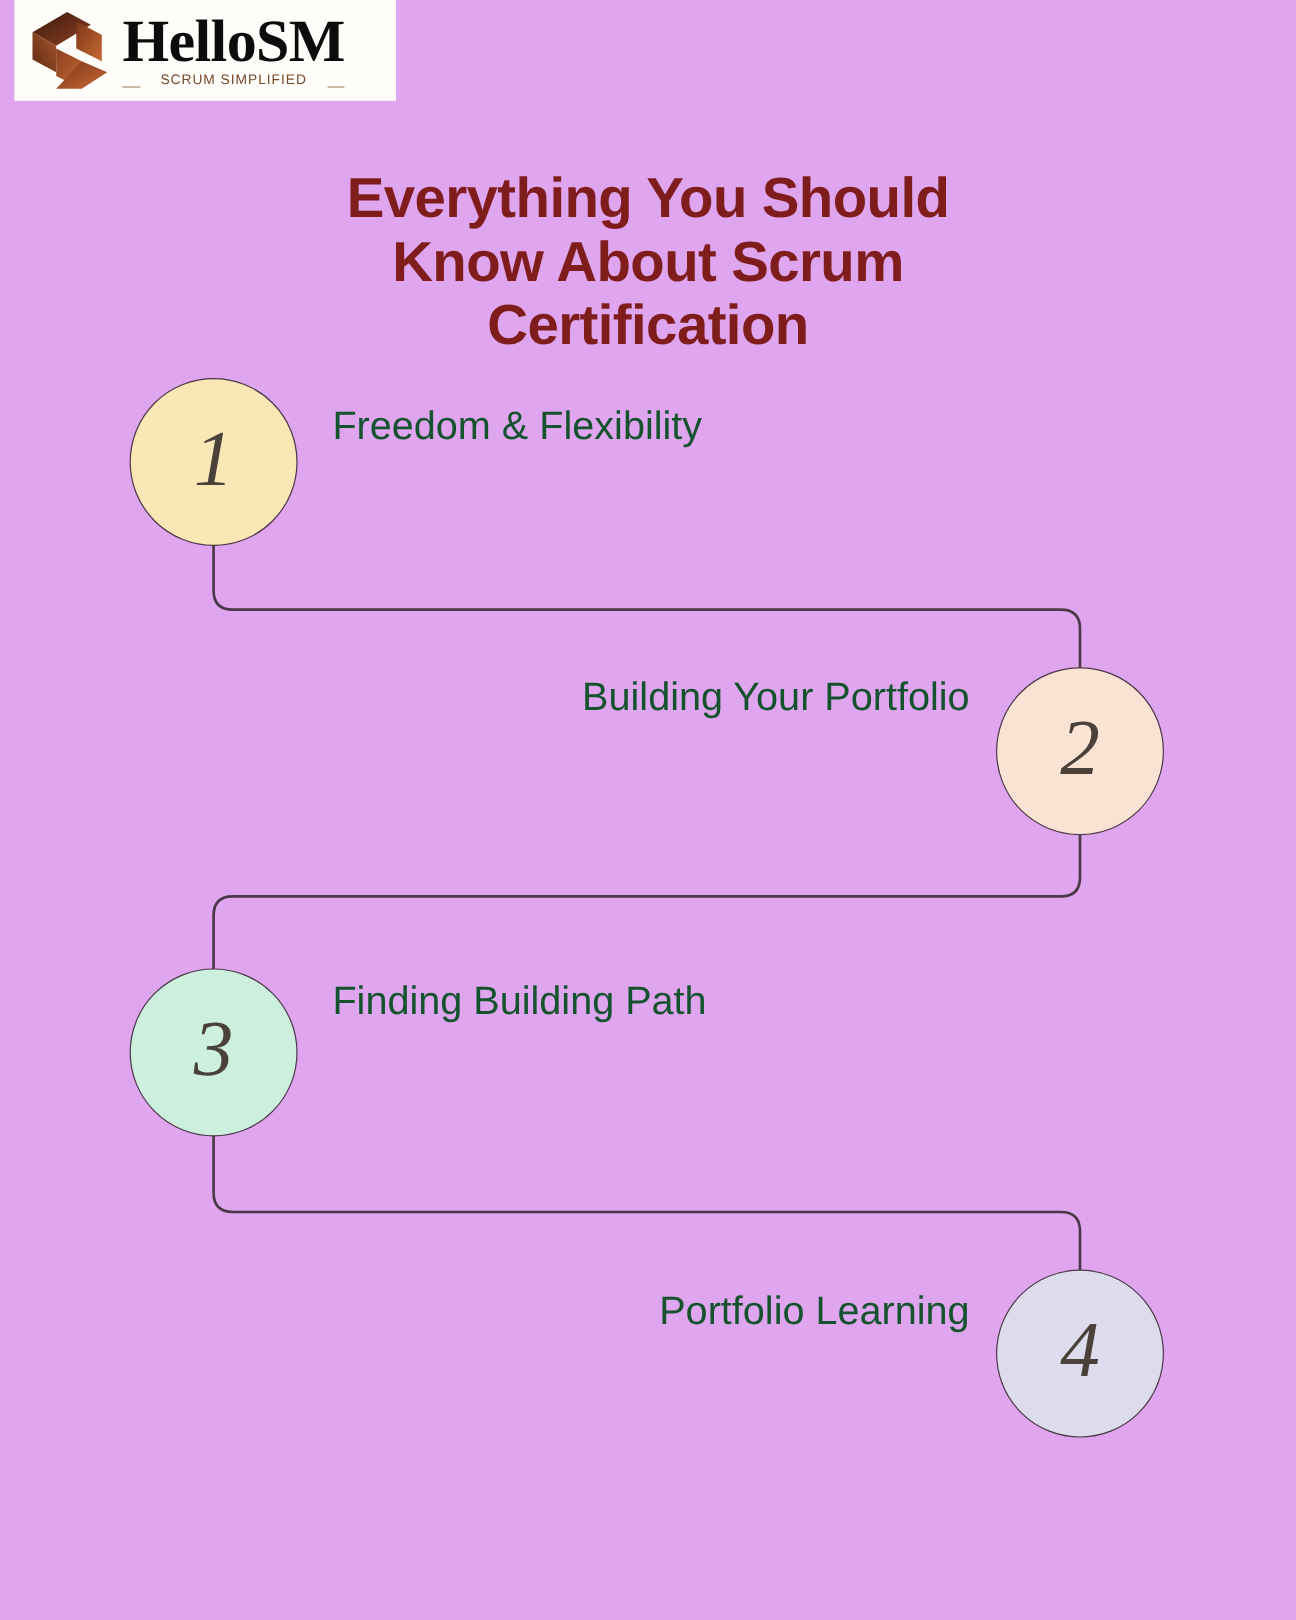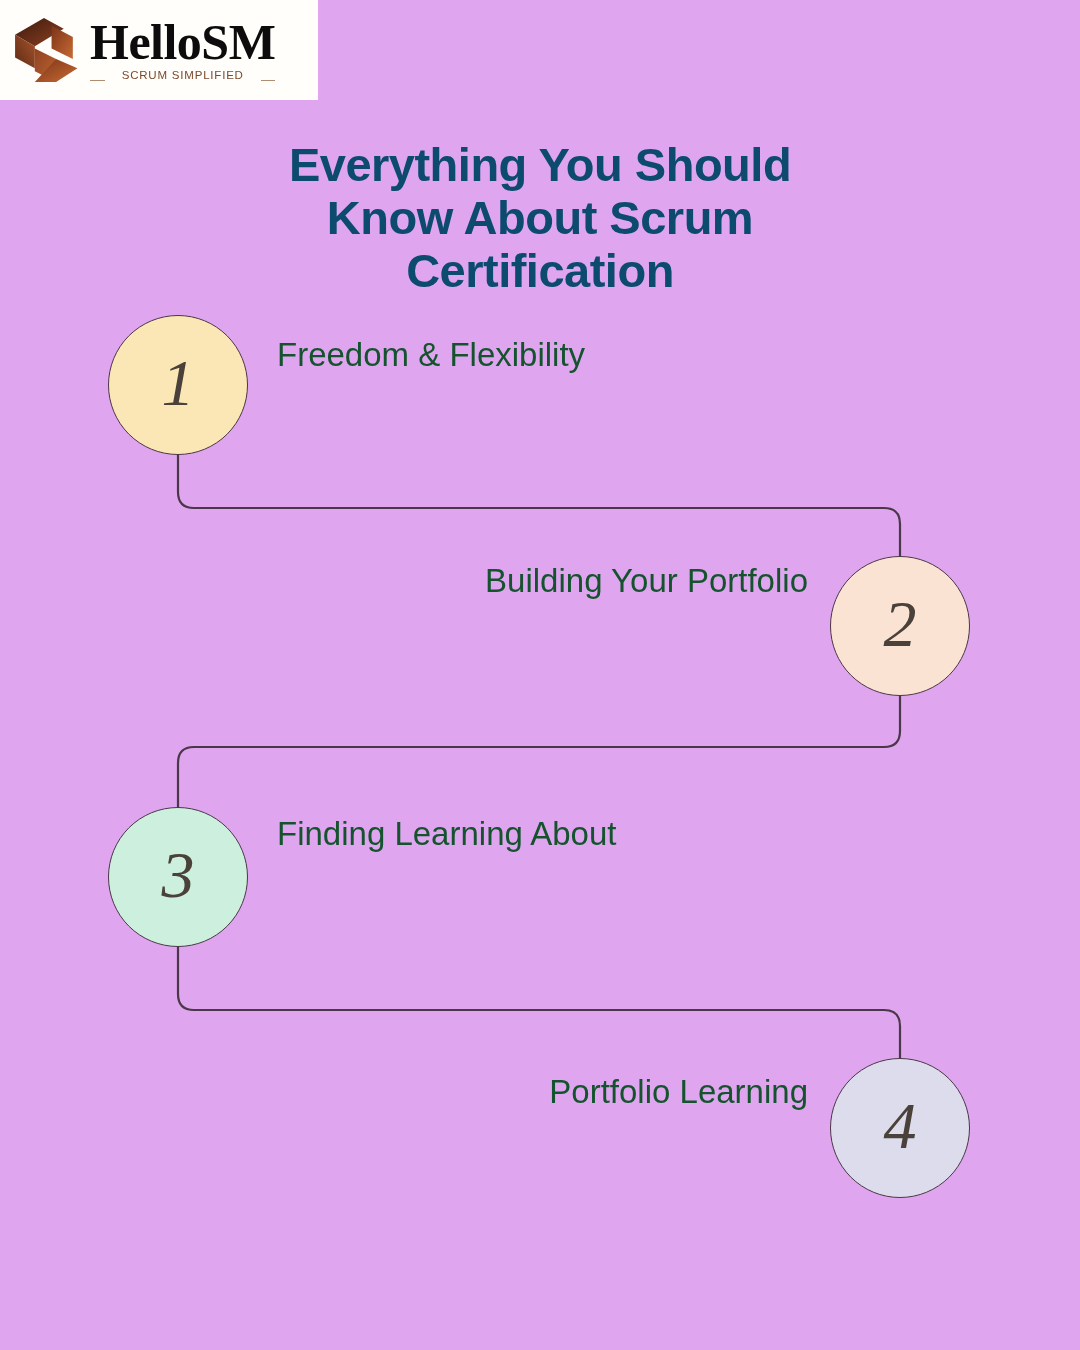--- a/index.html
+++ b/index.html
@@ -11,24 +11,24 @@
     height: 1350px;
     background: #dfa6ef;
     font-family: "Liberation Sans", sans-serif;
     overflow: hidden;
     position: relative;
   }
 
   
   #logo-box {
     position: absolute;
-    left: 0px;
+    left: 12px;
     top: 0px;
     width: 318px;
-    height: 100px;
+    height: 84px;
     background: #fffefb;
     display: flex;
     align-items: center;
     box-sizing: border-box;
     padding-left: 8px;
   }
   #logo-mark {
     width: 78px;
     height: 76px;
     flex: 0 0 auto;
@@ -68,21 +68,21 @@
     white-space: nowrap;
   }
 
   
   #title {
     position: absolute;
     left: 0;
     top: 108px;
     width: 1080px;
     text-align: center;
-    color: #0c4a6e;
+    color: #7f1d1d;
     font-family: "Liberation Sans", sans-serif;
     font-weight: 700;
     font-size: 47px;
     line-height: 1.12;
     letter-spacing: -0.5px;
     white-space: pre-line;
   }
 
   
   #connectors {
@@ -200,18 +200,18 @@
 <div class="step-label" id="label-1">Freedom &amp; Flexibility</div>
 
 <div class="step-circle" id="circle-2">
   <span class="step-num">2</span>
 </div>
 <div class="step-label" id="label-2">Building Your Portfolio</div>
 
 <div class="step-circle" id="circle-3">
   <span class="step-num">3</span>
 </div>
-<div class="step-label" id="label-3">Finding Learning About</div>
+<div class="step-label" id="label-3">Finding Building Path</div>
 
 <div class="step-circle" id="circle-4">
   <span class="step-num">4</span>
 </div>
 <div class="step-label" id="label-4">Portfolio Learning</div>
 
 </body></html>

